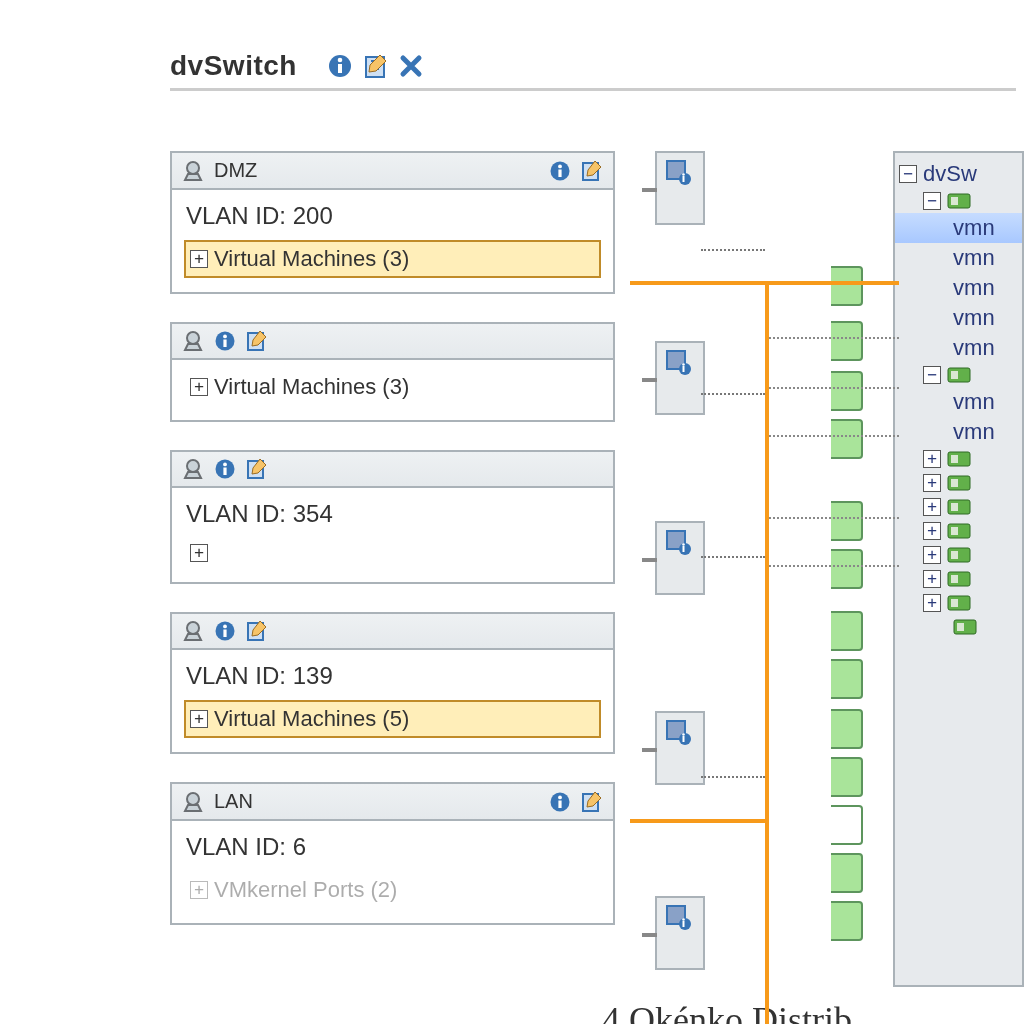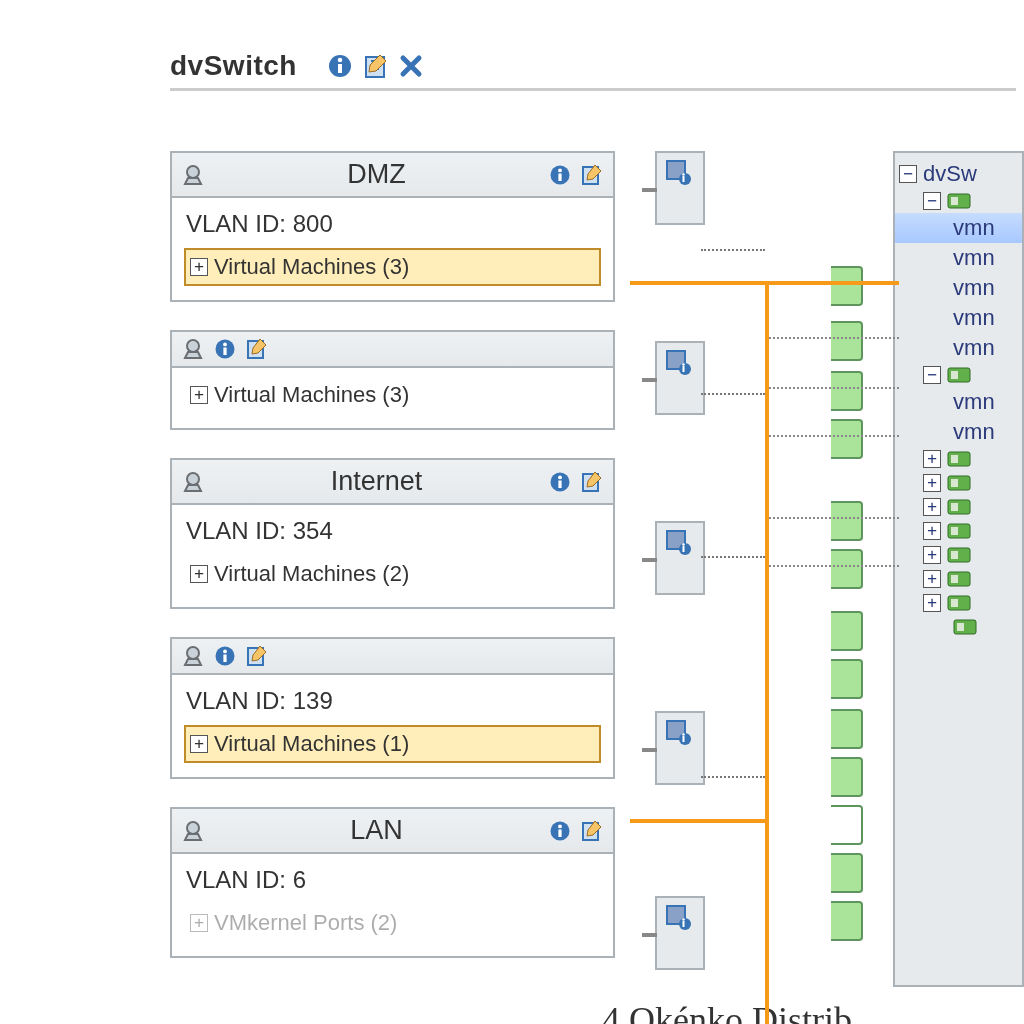--- a/index.html
+++ b/index.html
@@ -9,21 +9,21 @@
   .page { padding:50px 0 0 170px; }
   .heading { display:flex; align-items:center; gap:10px; border-bottom:3px solid #ccc; padding-bottom:6px; margin-right:8px; }
   .heading .title { font-weight:bold; font-size:28px; margin-right:20px; letter-spacing:.5px; }
   .icon{ display:inline-flex; align-items:center; justify-content:center; }
   .icon svg{ display:block }
   .cols { display:flex; align-items:flex-start; gap:30px; margin-top:60px; }
   
   .left{ width:510px; }
   .card{ border:2px solid #aab2b8; margin-bottom:28px; background:#fff; }
   .card-h{ display:flex; align-items:center; gap:10px; background:linear-gradient(#eef1f3,#e5e9ec); padding:6px 10px; border-bottom:2px solid #aab2b8;}
-  .card-h .name{ flex:1; font-size:27px;text-align:center; }
+  .card-h .name{ flex:1; font-size:20px; }
   .card-body{ padding:8px 12px 14px 12px; }
   .vlan{ font-size:24px; margin:4px 0 10px 2px;}
   .vmrow{ display:flex; align-items:center; gap:6px; padding:4px 4px; border:2px solid transparent;}
   .vmrow.sel{ background:#ffeeb9; border-color:#c08b29;}
   .expander{ width:16px;height:16px;border:1px solid #555;display:inline-flex;align-items:center;justify-content:center;font-size:16px;line-height:1;font-family:monospace;background:#fff}
   
   .middle{ position:relative; width:250px; height:860px; }
   .mgrid{ position:absolute; inset:0;}
   .chip{ position:absolute; width:46px; height:70px; background:#e7eaec; border:2px solid #aab2b8;}
   .chip:before{ content:""; position:absolute; left:-15px; top:50%; width:15px;height:4px;background:#888;}
@@ -90,21 +90,21 @@
               </svg>
             </span>
           <span class="icon">
               <svg width="22" height="22">
                 <rect x="2" y="3" width="15" height="17" fill="#cfe0f3" stroke="#3874b5" stroke-width="2"></rect>
                 <path d="M14 1l6 6-8 8-6 1 1-6z" fill="#f7c468" stroke="#9a6c23"></path>
               </svg>
             </span>
         </div>
         <div class="card-body">
-          <div class="vlan">VLAN ID: 800</div>
+          <div class="vlan">VLAN ID: 200</div>
           <div class="vmrow sel">
             <span class="expander">+</span>
             <span>Virtual Machines (3)</span>
           </div>
         </div>
       </div>
 
       <div class="card">
         <div class="card-h">
           <span class="icon">
@@ -136,40 +136,38 @@
       </div>
 
       <div class="card">
         <div class="card-h">
           <span class="icon">
               <svg width="22" height="22">
                 <circle cx="11" cy="8" r="6" fill="#c9d2d8" stroke="#6a6e72" stroke-width="2"></circle>
                 <path d="M6 14h10l3 6H3z" fill="#c9d2d8" stroke="#6a6e72" stroke-width="2"></path>
               </svg>
             </span>
-          <span class="name">Internet</span>
           <span class="icon">
               <svg width="22" height="22">
                 <circle cx="11" cy="11" r="9.5" fill="#3874b5"></circle>
                 <rect x="9.4" y="9.5" width="3.2" height="7.5" fill="#fff"></rect>
                 <circle cx="11" cy="6.4" r="1.9" fill="#fff"></circle>
               </svg>
             </span>
           <span class="icon">
               <svg width="22" height="22">
                 <rect x="2" y="3" width="15" height="17" fill="#cfe0f3" stroke="#3874b5" stroke-width="2"></rect>
                 <path d="M14 1l6 6-8 8-6 1 1-6z" fill="#f7c468" stroke="#9a6c23"></path>
               </svg>
             </span>
         </div>
         <div class="card-body">
           <div class="vlan">VLAN ID: 354</div>
           <div class="vmrow">
             <span class="expander">+</span>
-            <span>Virtual Machines (2)</span>
           </div>
         </div>
       </div>
 
       <div class="card">
         <div class="card-h">
           <span class="icon">
               <svg width="22" height="22">
                 <circle cx="11" cy="8" r="6" fill="#c9d2d8" stroke="#6a6e72" stroke-width="2"></circle>
                 <path d="M6 14h10l3 6H3z" fill="#c9d2d8" stroke="#6a6e72" stroke-width="2"></path>
@@ -186,21 +184,21 @@
               <svg width="22" height="22">
                 <rect x="2" y="3" width="15" height="17" fill="#cfe0f3" stroke="#3874b5" stroke-width="2"></rect>
                 <path d="M14 1l6 6-8 8-6 1 1-6z" fill="#f7c468" stroke="#9a6c23"></path>
               </svg>
             </span>
         </div>
         <div class="card-body">
           <div class="vlan">VLAN ID: 139</div>
           <div class="vmrow sel">
             <span class="expander">+</span>
-            <span>Virtual Machines (1)</span>
+            <span>Virtual Machines (5)</span>
           </div>
         </div>
       </div>
 
       <div class="card">
         <div class="card-h">
           <span class="icon">
               <svg width="22" height="22">
                 <circle cx="11" cy="8" r="6" fill="#c9d2d8" stroke="#6a6e72" stroke-width="2"></circle>
                 <path d="M6 14h10l3 6H3z" fill="#c9d2d8" stroke="#6a6e72" stroke-width="2"></path>

